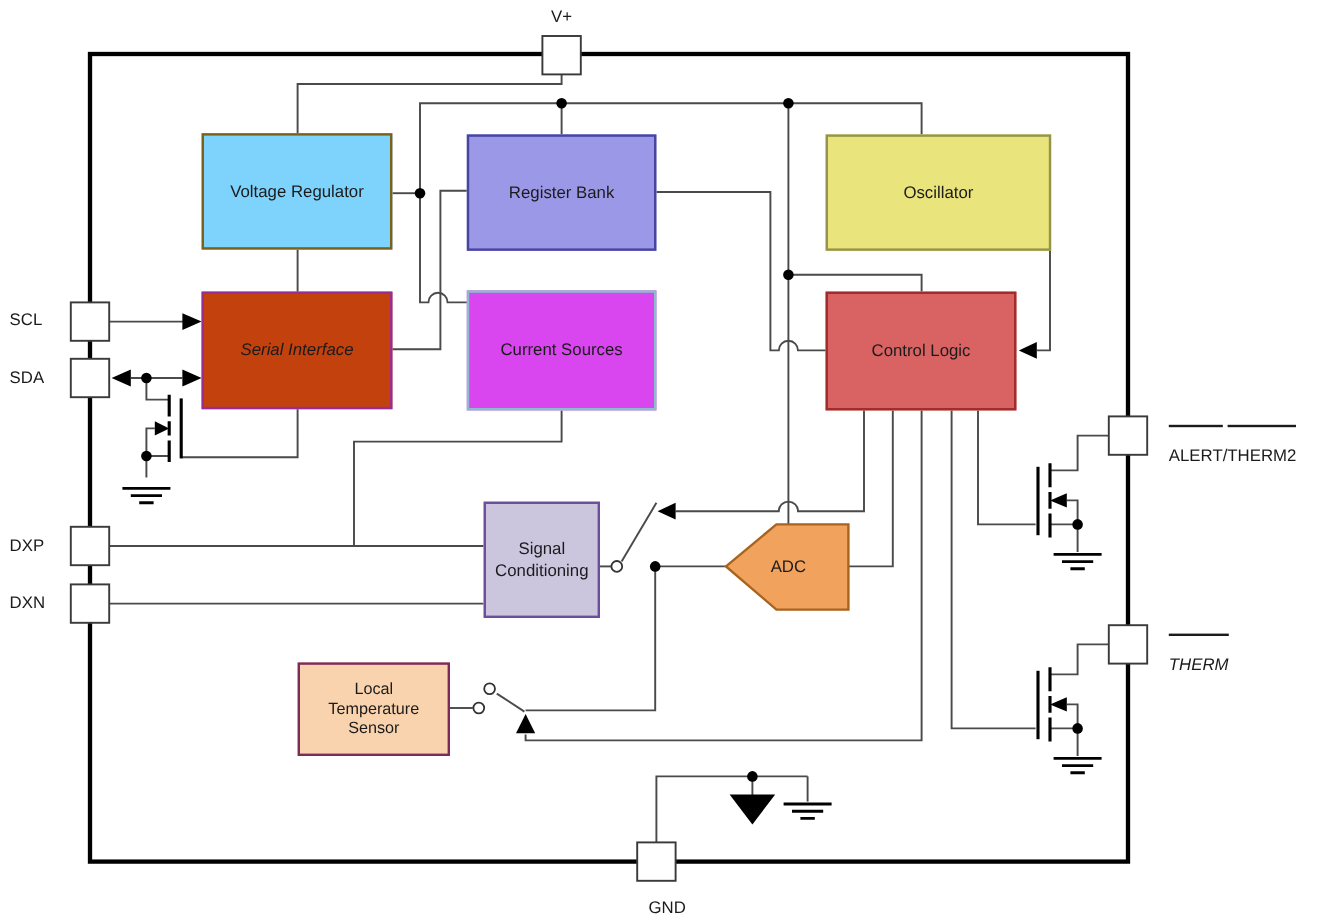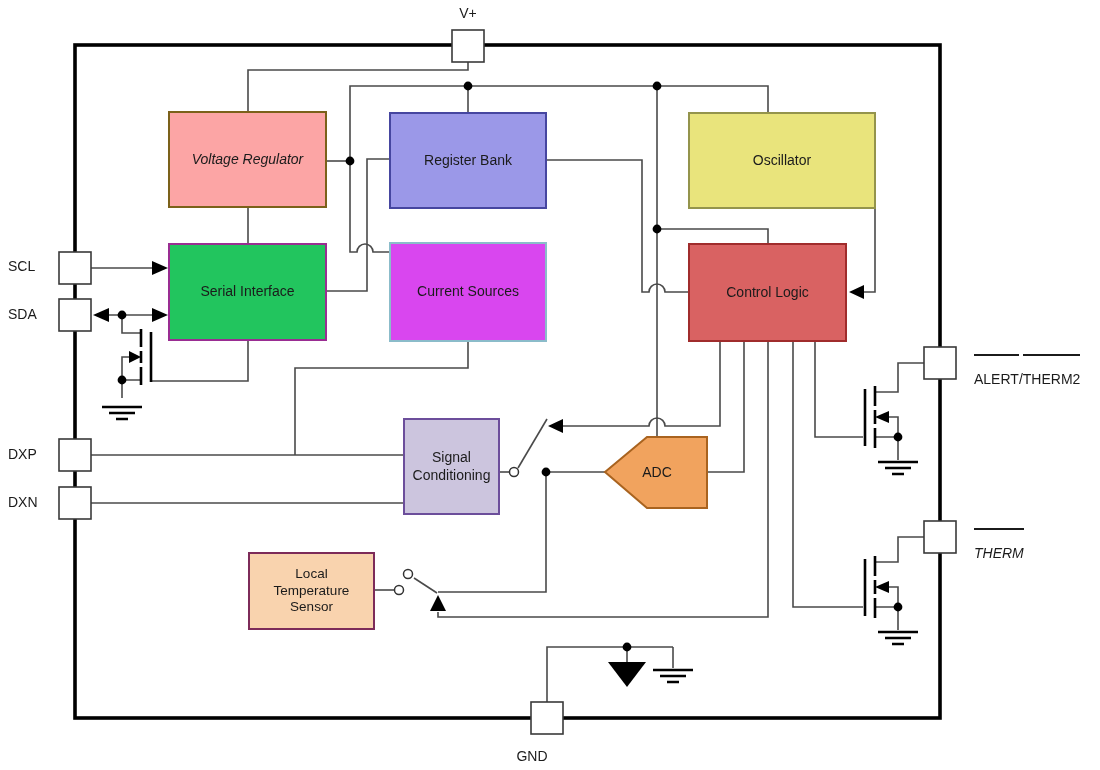--- a/index.html
+++ b/index.html
@@ -130,33 +130,33 @@
       <rect x="59" y="252" width="32" height="32"></rect>
       <rect x="59" y="299" width="32" height="32"></rect>
       <rect x="59" y="439" width="32" height="32"></rect>
       <rect x="59" y="487" width="32" height="32"></rect>
       <rect x="531" y="702" width="32" height="32"></rect>
       <rect x="924" y="347" width="32" height="32"></rect>
       <rect x="924" y="521" width="32" height="32"></rect>
     </g>
   </svg>
 
-  <div class="block" style="left: 168px; top: 111px; width: 159px; height: 97px; background-color: #fca5a5; border-color: rgb(123, 97, 26); font-style: italic;">
+  <div class="block" style="left: 168px; top: 111px; width: 159px; height: 97px; background-color: #7dd3fc; border-color: rgb(123, 97, 26);">
     <span>Voltage Regulator</span>
   </div>
 
   <div class="block" style="left: 389px; top: 112px; width: 158px; height: 97px; background-color: rgb(155, 152, 232); border-color: rgb(70, 70, 160);">
     <span>Register Bank</span>
   </div>
 
   <div class="block" style="left: 688px; top: 112px; width: 188px; height: 97px; background-color: rgb(233, 228, 124); border-color: rgb(148, 148, 76);">
     <span>Oscillator</span>
   </div>
 
-  <div class="block" style="left: 168px; top: 243px; width: 159px; height: 98px; background-color: #22c55e; border-color: rgb(154, 45, 146);">
+  <div class="block" style="left: 168px; top: 243px; width: 159px; height: 98px; background-color: #c2410c; border-color: rgb(154, 45, 146); font-style: italic;">
     <span>Serial Interface</span>
   </div>
 
   <div class="block" style="left: 389px; top: 242px; width: 158px; height: 100px; background-color: #d946ef; border-color: rgb(139, 188, 202);">
     <span>Current Sources</span>
   </div>
 
   <div class="block" style="left: 688px; top: 243px; width: 159px; height: 99px; background-color: rgb(217, 98, 98); border-color: rgb(160, 44, 44);">
     <span>Control Logic</span>
   </div>
@@ -172,21 +172,21 @@
     <span>Conditioning</span>
   </div>
 
   <div class="adc-label">ADC</div>
 
   <div class="lbl center" style="left:468px;top:6px;">V+</div>
   <div class="lbl" style="left:8px;top:259px;">SCL</div>
   <div class="lbl" style="left:8px;top:307px;">SDA</div>
   <div class="lbl" style="left:8px;top:447px;">DXP</div>
   <div class="lbl" style="left:8px;top:495px;">DXN</div>
-  <div class="lbl center" style="left:532px;top:749px;">GND</div>
+  <div class="lbl center" style="left:556px;top:749px;">GND</div>
 
   <div class="lbl" style="left:974px;top:354px;">
     <span class="ov">ALERT</span><span>/</span><span class="ov">THERM2</span>
   </div>
 
   <div class="lbl" style="left:974px;top:528px;font-style:italic;">
     <span class="ov">THERM</span>
   </div>
 
 </div>

